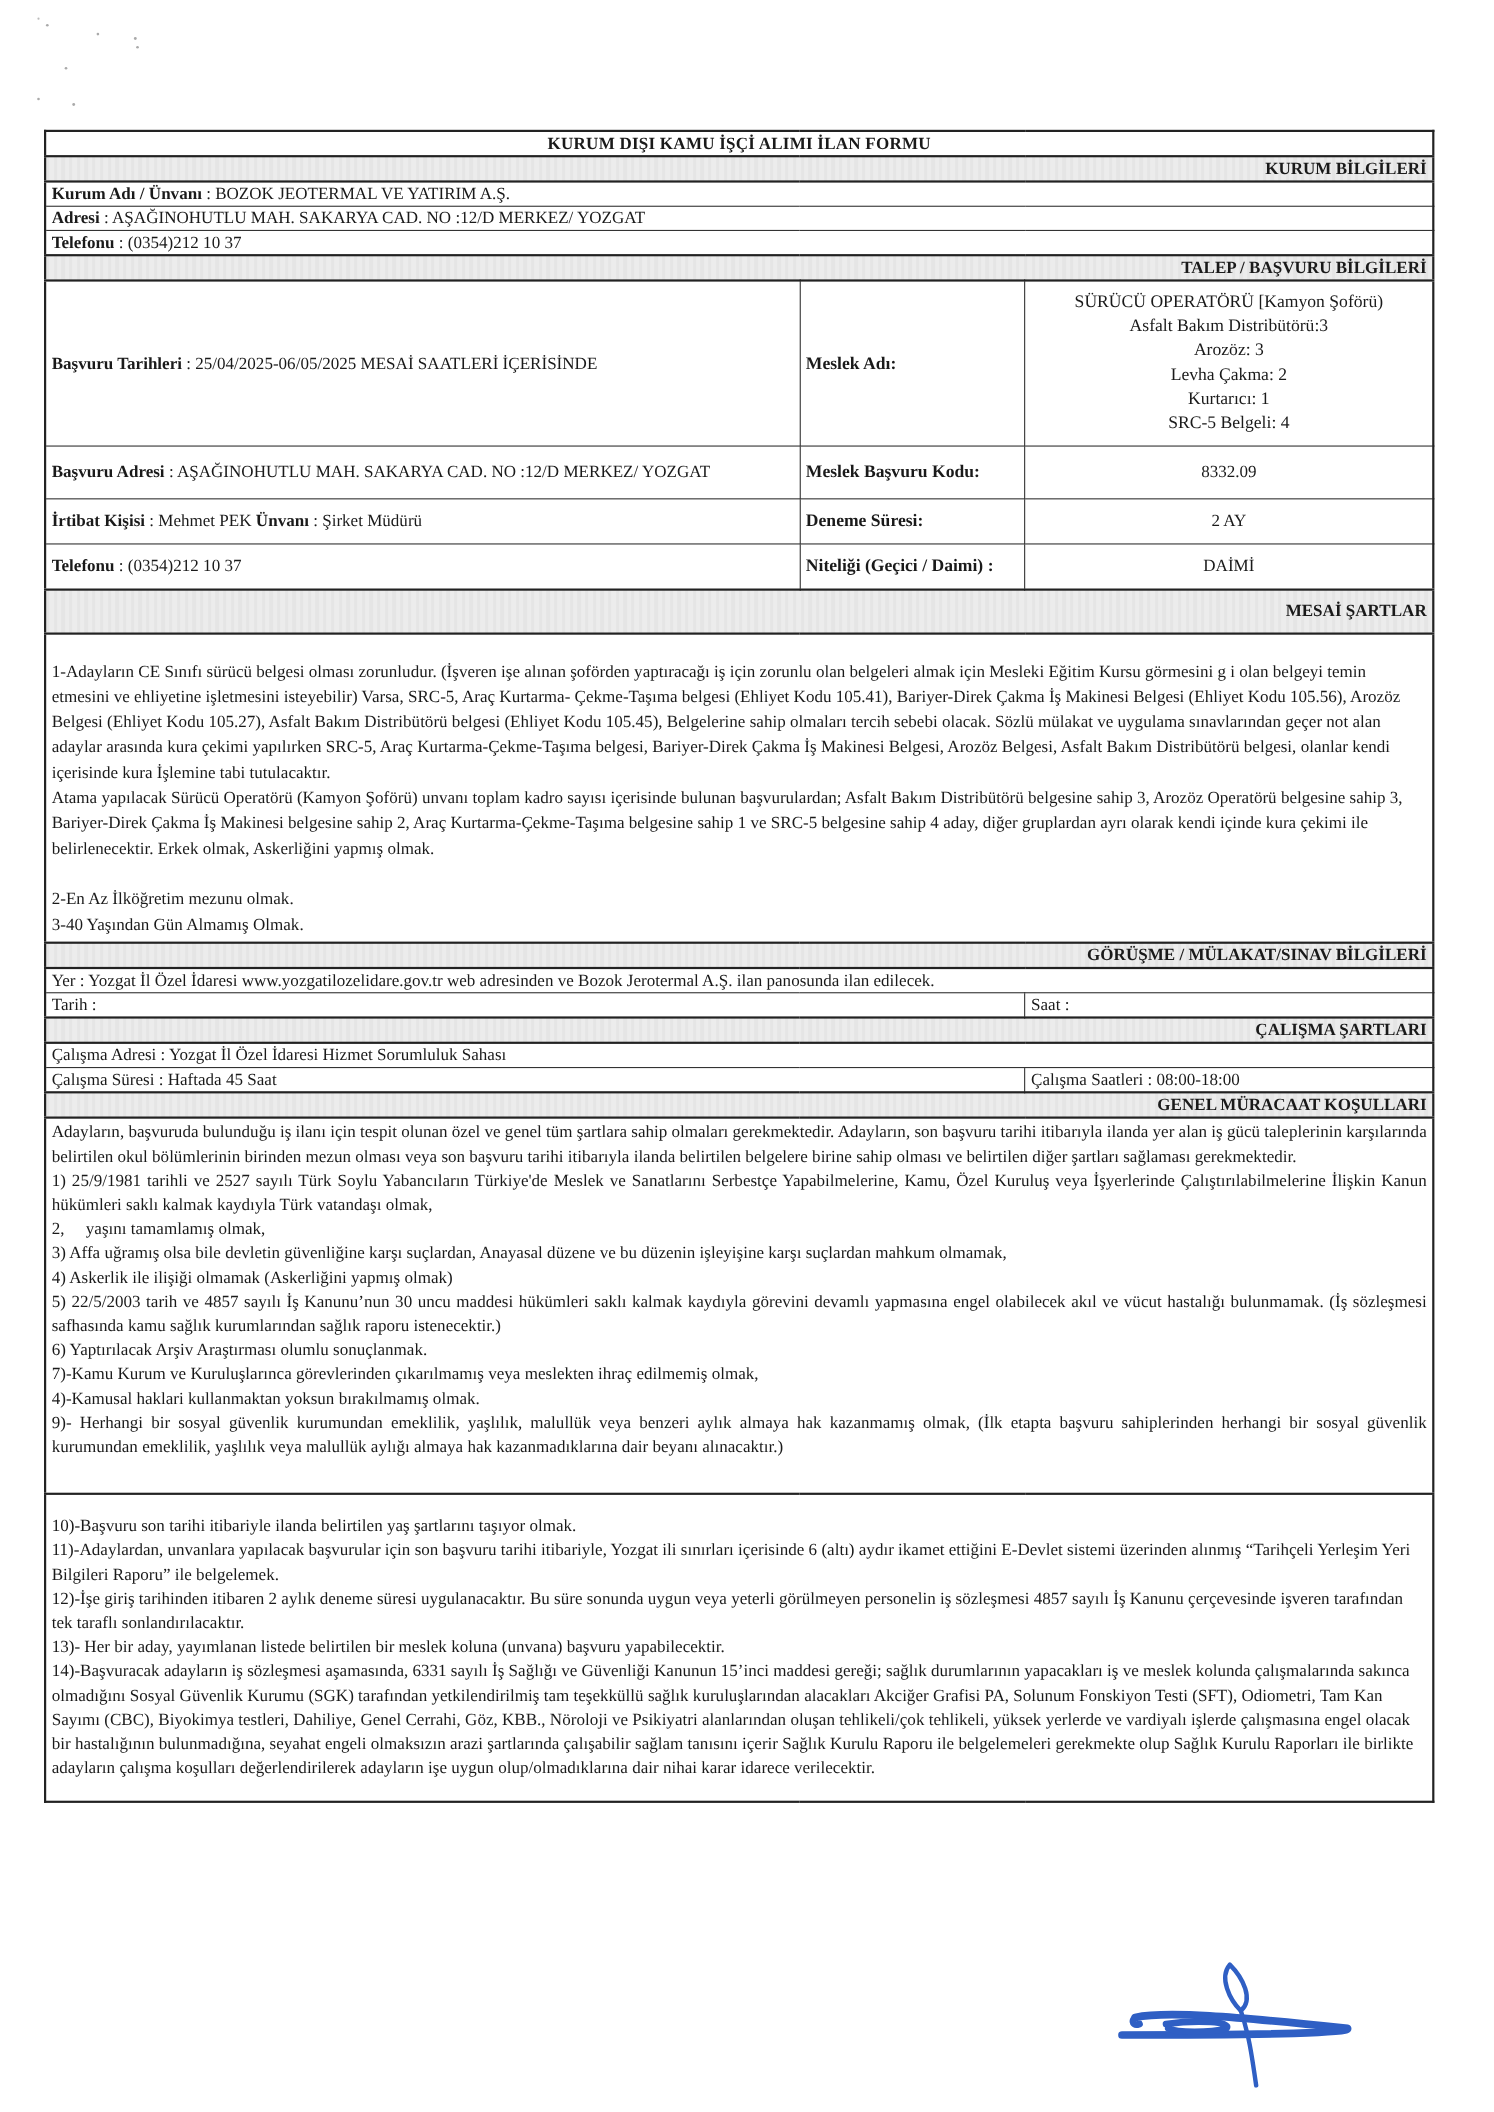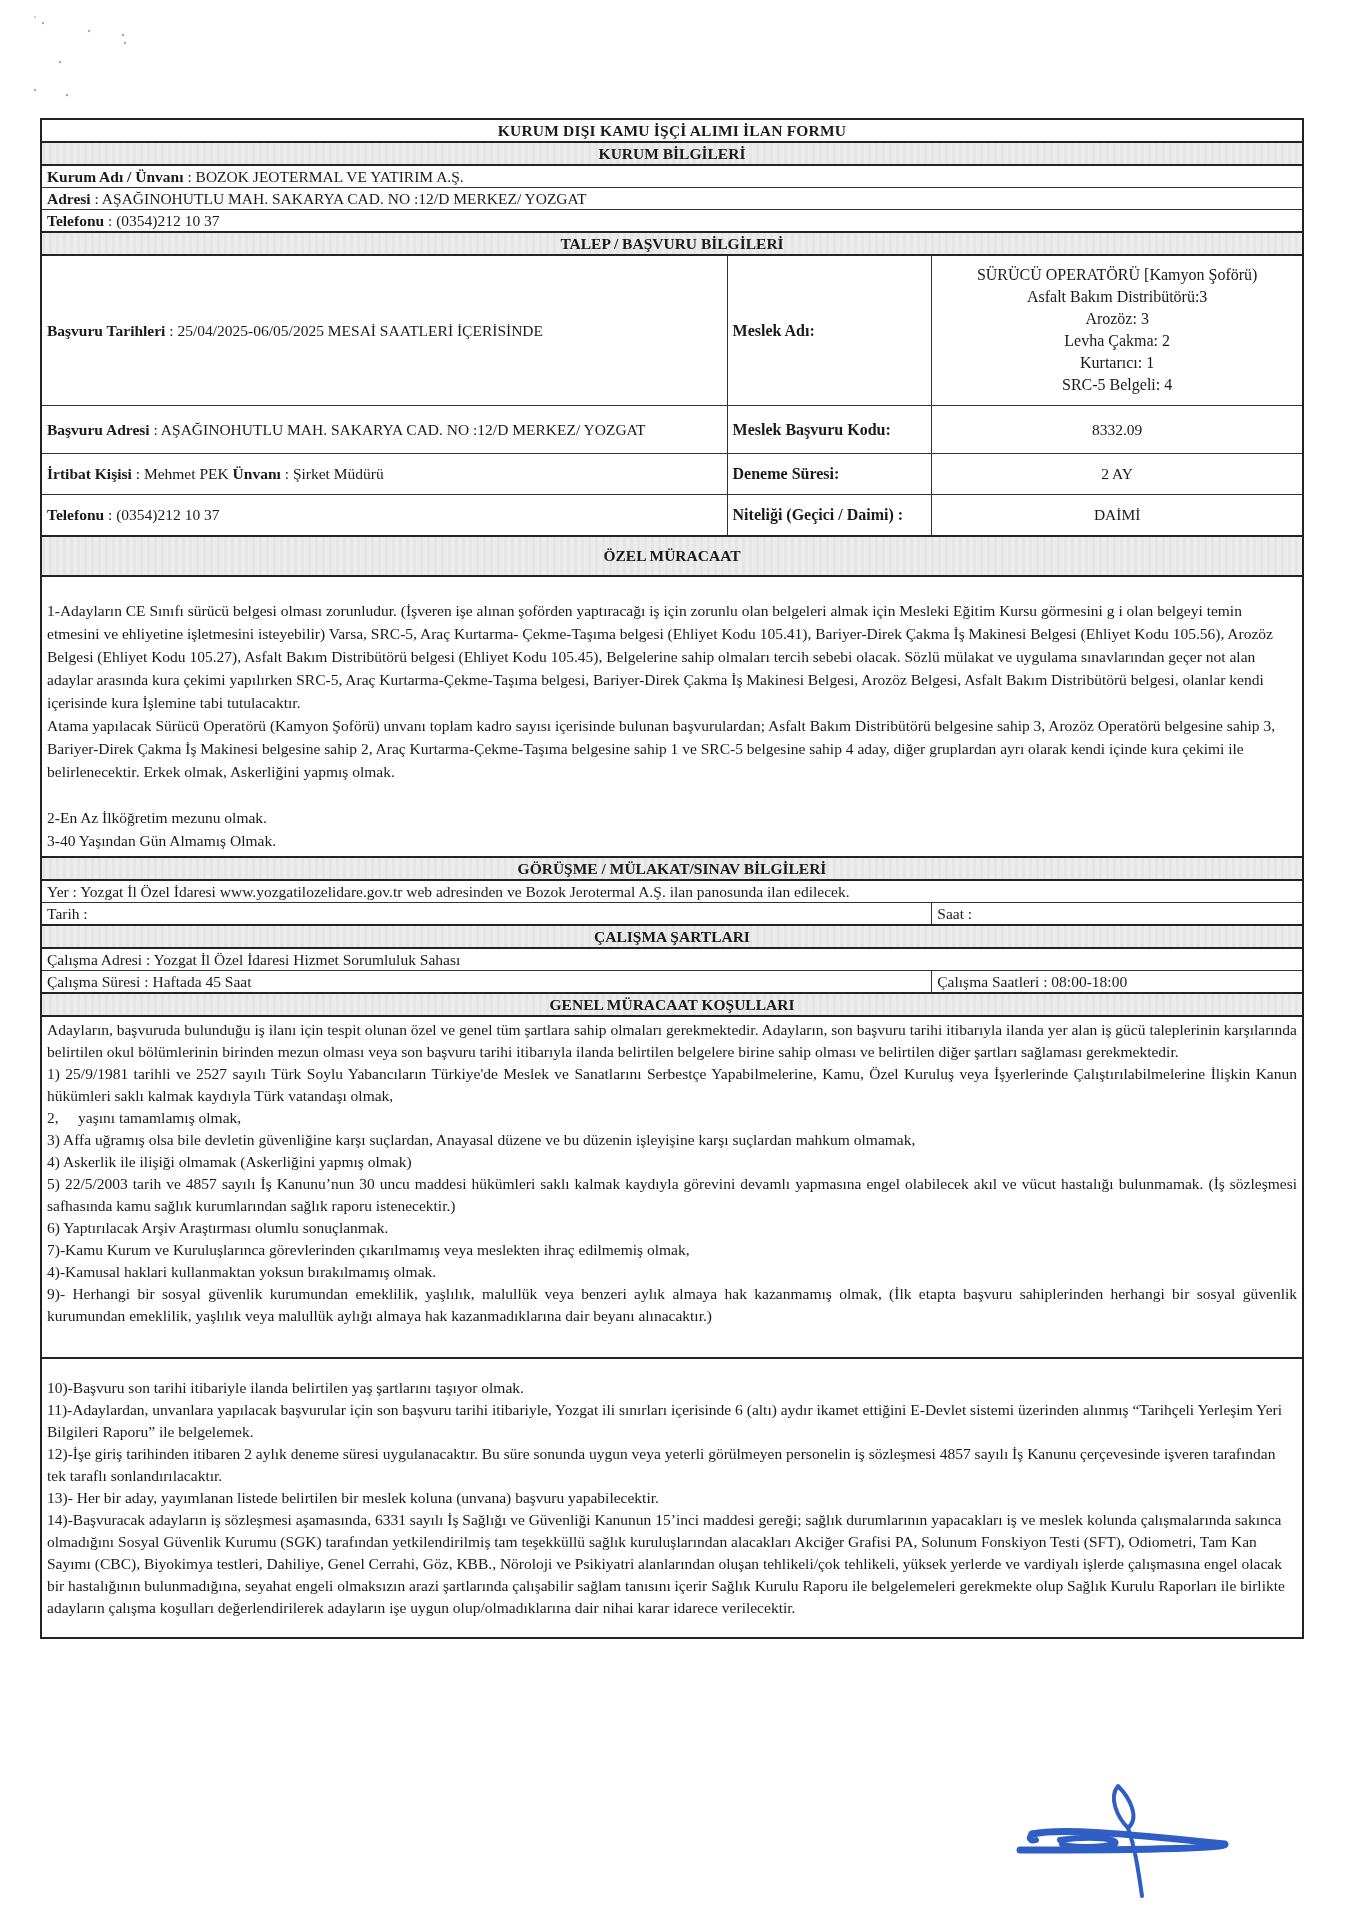--- a/index.html
+++ b/index.html
@@ -20,21 +20,21 @@
       padding: 1px 5px;
       font-size: 15.5px; line-height: 19px;
       vertical-align: middle;
     }
     .title-cell {
       text-align: center; font-weight: bold; font-size: 18px; letter-spacing: 0.2px;
       border-bottom: 2px solid #222 !important;
       border-radius: 10px;
     }
     .section-cell {
-      text-align: center; font-weight: bold; font-size: 16px;
+      text-align: right; font-weight: bold; font-size: 16px;
       background: #ececec;
       background-image: repeating-linear-gradient(90deg, rgba(0,0,0,0.03) 0 3px, rgba(255,255,255,0) 3px 7px);
       border-top: 2px solid #222 !important;
       border-bottom: 2px solid #222 !important;
     }
     .section-tall { height: 36px; }
     .b { font-weight: bold; }
     .label-col { width: 180px; font-weight: bold; font-size: 16px !important; }
     .val-col { text-align: center; width: 370px; }
     .left-col { width: 696px; }
@@ -122,21 +122,21 @@
     </tr>
 
     <tr class="row-std">
       <td><span class="b">Telefonu</span><span> : (0354)212 10 37</span></td>
       <td class="label-col">Niteliği (Geçici / Daimi)  :</td>
       <td class="val-col">DAİMİ</td>
     </tr>
 
 
     <tr>
-      <td colspan="3" class="section-cell section-tall">ÖZEL MÜRACAAT</td>
+      <td colspan="3" class="section-cell section-tall">MESAİ ŞARTLAR</td>
     </tr>
     <tr>
       <td colspan="3" class="text-block">
         <p>1-Adayların CE Sınıfı sürücü belgesi olması zorunludur. (İşveren işe alınan şoförden yaptıracağı iş için zorunlu olan belgeleri almak için Mesleki Eğitim Kursu görmesini g     i olan belgeyi temin etmesini ve ehliyetine işletmesini isteyebilir) Varsa, SRC-5, Araç Kurtarma- Çekme-Taşıma belgesi (Ehliyet Kodu 105.41), Bariyer-Direk Çakma İş Makinesi Belgesi (Ehliyet Kodu 105.56), Arozöz Belgesi (Ehliyet Kodu 105.27), Asfalt Bakım Distribütörü belgesi (Ehliyet Kodu 105.45), Belgelerine sahip olmaları tercih sebebi olacak. Sözlü mülakat ve uygulama sınavlarından geçer not alan adaylar arasında kura çekimi yapılırken SRC-5, Araç Kurtarma-Çekme-Taşıma belgesi, Bariyer-Direk Çakma İş Makinesi Belgesi, Arozöz Belgesi, Asfalt Bakım Distribütörü belgesi, olanlar kendi içerisinde kura İşlemine tabi tutulacaktır.</p>
         <p>Atama yapılacak Sürücü Operatörü (Kamyon Şoförü) unvanı toplam kadro sayısı içerisinde bulunan başvurulardan; Asfalt Bakım Distribütörü belgesine sahip 3, Arozöz Operatörü belgesine sahip 3, Bariyer-Direk Çakma İş Makinesi belgesine sahip 2, Araç Kurtarma-Çekme-Taşıma belgesine sahip 1 ve SRC-5 belgesine sahip 4 aday, diğer gruplardan ayrı olarak kendi içinde kura çekimi ile belirlenecektir. Erkek olmak, Askerliğini yapmış olmak.</p>
         <div class="blank-line"></div>
         <p>2-En Az İlköğretim mezunu olmak.</p>
         <p>3-40 Yaşından Gün Almamış Olmak.</p>
       </td>
     </tr>

